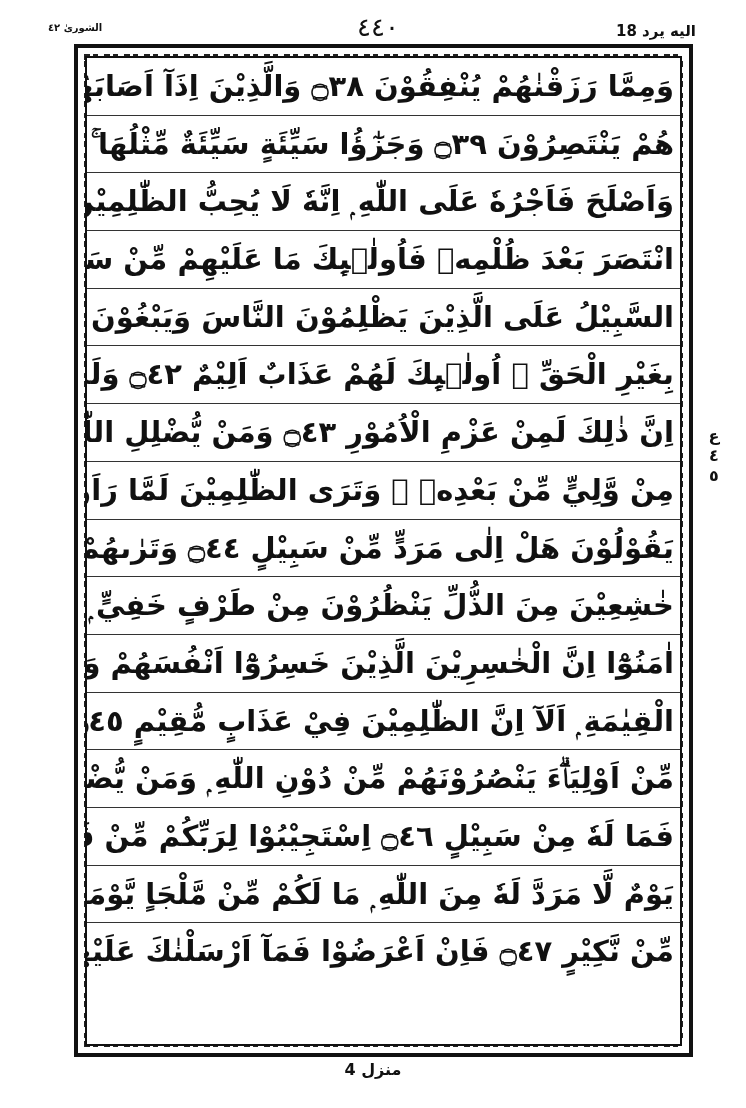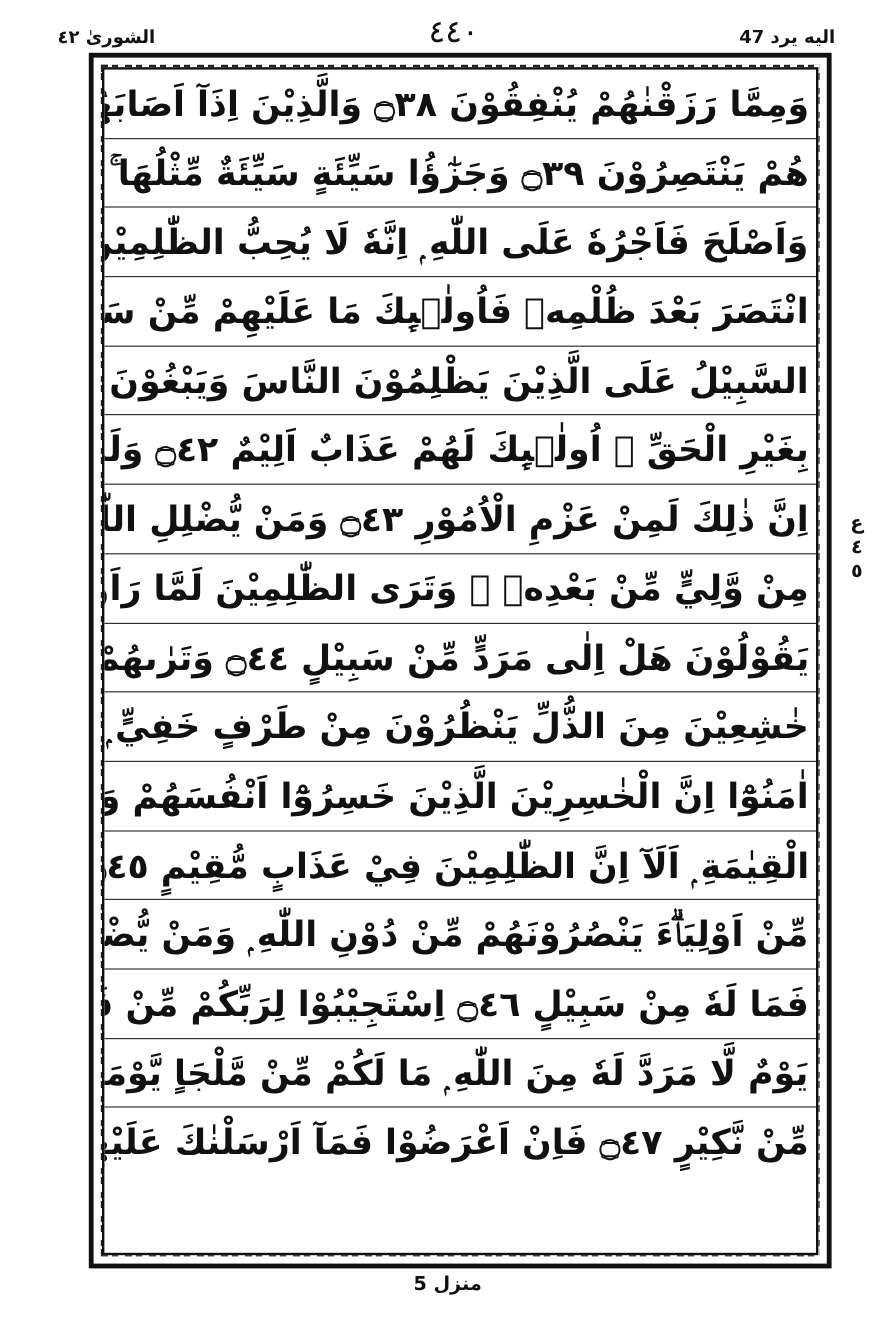--- a/index.html
+++ b/index.html
@@ -11,21 +11,21 @@
       position: relative;
       overflow: hidden;
       font-family: "DejaVu Sans", sans-serif;
       color: #111;
     }
     .header {
       position: absolute; top: 8px; left: 0; width: 746px; height: 30px;
     }
     .hdr-left {
       position: absolute; left: 48px; top: 14px;
-      font-size: 15px; font-weight: bold; direction: rtl;
+      font-size: 10px; font-weight: bold; direction: rtl;
     }
     .hdr-center {
       position: absolute; left: 348px; top: 4px; width: 60px; text-align: center;
       font-size: 26px; font-weight: normal; direction: rtl;
     }
     .hdr-right {
       position: absolute; right: 50px; top: 14px;
       font-size: 15px; font-weight: bold; direction: rtl;
     }
     .frame-outer {
@@ -80,21 +80,21 @@
       position: absolute; left: 0; width: 746px; top: 1060px;
       text-align: center; font-size: 16px; font-weight: bold; direction: rtl;
     }
   </style>
 </head>
 <body>
 
 <div class="header">
   <span class="hdr-left">الشورىٰ ٤٢</span>
   <span class="hdr-center">٤٤٠</span>
-  <span class="hdr-right">اليه يرد 47</span>
+  <span class="hdr-right">اليه يرد 18</span>
 </div>
 
 <div class="frame-outer"></div>
 <div class="frame-band"></div>
 <div class="frame-inner"></div>
 
 <div class="lines">
   <div class="line">وَمِمَّا رَزَقْنٰهُمْ يُنْفِقُوْنَ ۝٣٨ وَالَّذِيْنَ اِذَآ اَصَابَهُمُ الْبَغْيُ</div>
   <div class="line">هُمْ يَنْتَصِرُوْنَ ۝٣٩ وَجَزٰٓؤُا سَيِّئَةٍ سَيِّئَةٌ مِّثْلُهَا ۚ فَمَنْ عَفَا</div>
   <div class="line">وَاَصْلَحَ فَاَجْرُهٗ عَلَى اللّٰهِ ۭ اِنَّهٗ لَا يُحِبُّ الظّٰلِمِيْنَ ۝٤٠ وَلَمَنِ</div>
@@ -112,13 +112,13 @@
   <div class="line">يَوْمٌ لَّا مَرَدَّ لَهٗ مِنَ اللّٰهِ ۭ مَا لَكُمْ مِّنْ مَّلْجَاٍ يَّوْمَىِٕذٍ وَّمَا لَكُمْ</div>
   <div class="line">مِّنْ نَّكِيْرٍ ۝٤٧ فَاِنْ اَعْرَضُوْا فَمَآ اَرْسَلْنٰكَ عَلَيْهِمْ حَفِيْظًا ۭ اِنْ</div>
 </div>
 
 <div class="margin-note">
   <div>ع</div>
   <div>٤</div>
   <div>٥</div>
 </div>
 
-<div class="footer">منزل 5</div>
+<div class="footer">منزل 4</div>
 
 </body></html>

